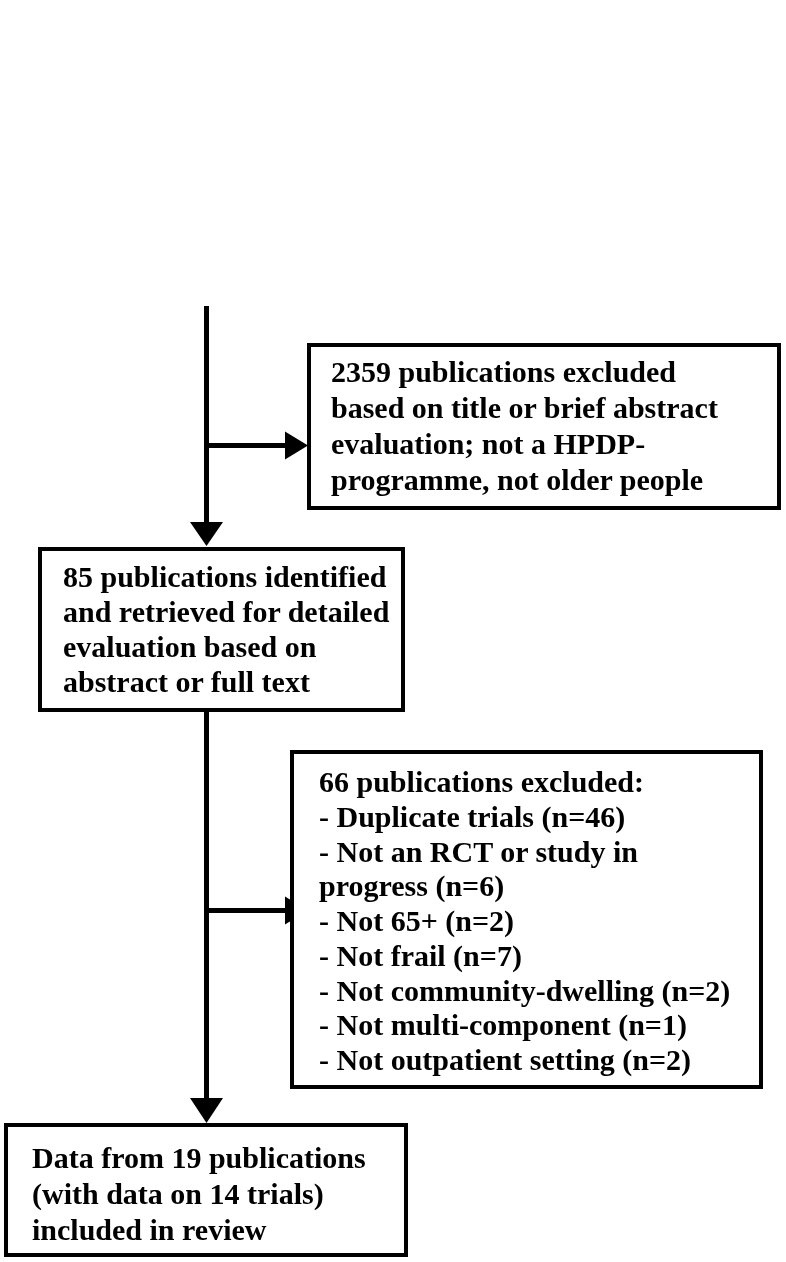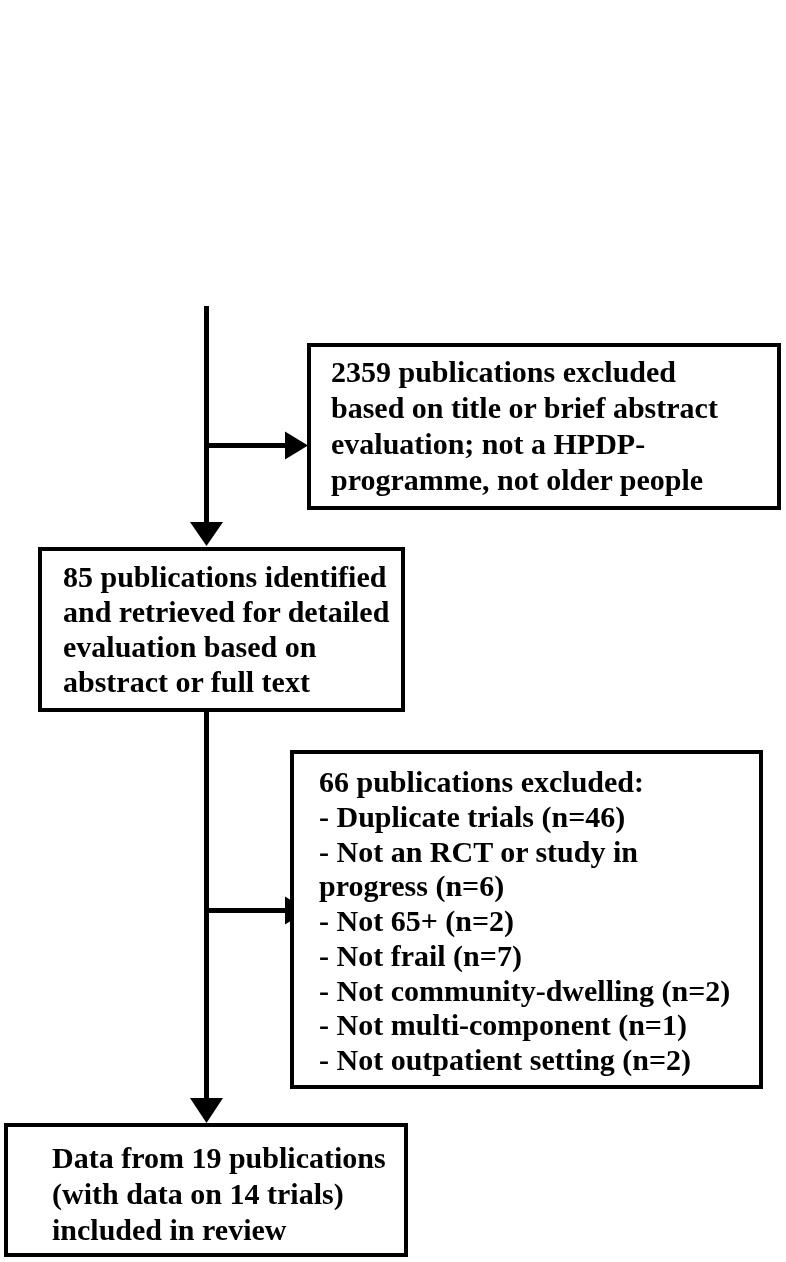--- a/index.html
+++ b/index.html
@@ -41,21 +41,21 @@
 
   .box-excluded-screening { left: 307px; top: 343px; width: 474px; height: 167px; }
   .box-excluded-screening .boxtext { padding: 7px 6px 0 20px; line-height: 36px; }
 
   .box-retrieved { left: 4px;   top: 547px;  width: 367px; height: 165px; margin-left: 34px; }
   .box-retrieved .boxtext { padding: 8px 6px 0 21px; line-height: 35px; }
 
   .box-excluded-detailed { left: 290px; top: 750px; width: 473px; height: 339px; }
   .box-excluded-detailed .boxtext { padding: 11px 6px 0 25px; line-height: 34.75px; }
 
-  .box-included { left: 4px;   top: 1123px; width: 404px; height: 134px; padding-left: 20px; }
+  .box-included { left: 4px;   top: 1123px; width: 404px; height: 134px; }
   .box-included .boxtext { padding: 13px 6px 0 24px; line-height: 36px; }
 </style>
 </head>
 <body>
 
 <div class="stage">
 
   <svg class="connectors" viewBox="0 0 786 1262" xmlns="http://www.w3.org/2000/svg" aria-hidden="true">
 
     <line x1="206.5" y1="306" x2="206.5" y2="524"></line>

